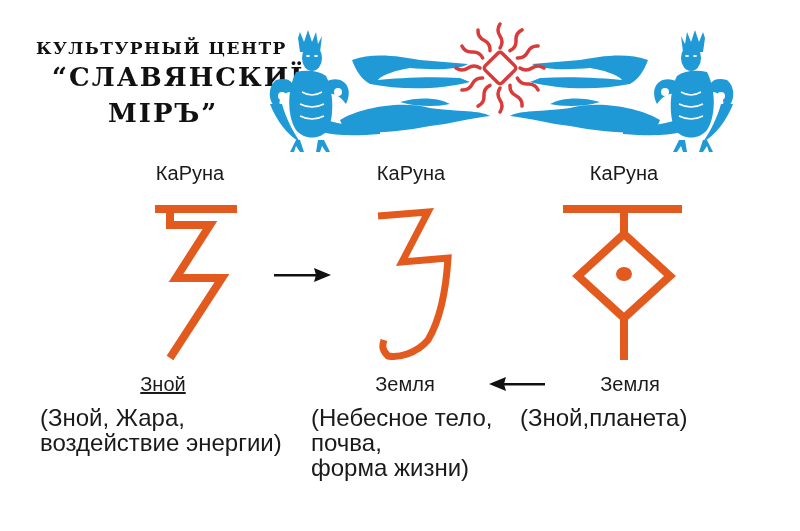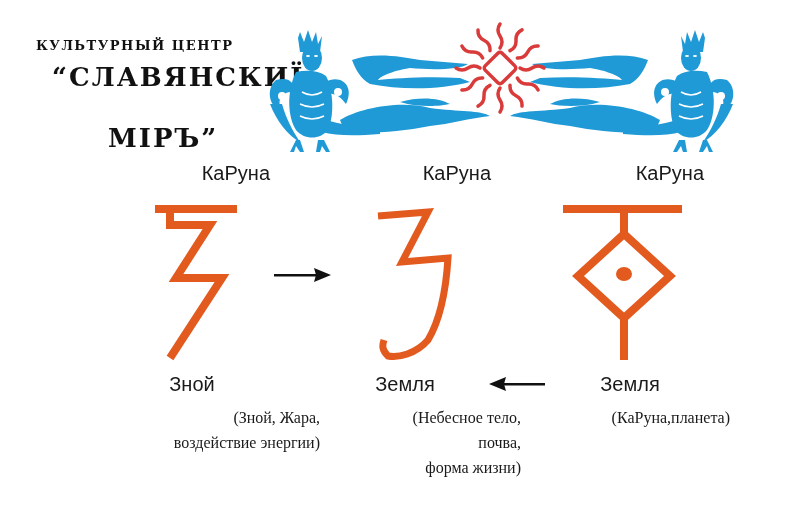--- a/index.html
+++ b/index.html
@@ -1,25 +1,25 @@
 <!DOCTYPE html>
 <html><head>
   <meta charset="utf-8">
   <style>
     html, body { margin:0; padding:0; background:#ffffff; }
     body { width:800px; height:531px; position:relative; overflow:hidden;
            font-family:"Liberation Sans", sans-serif; color:#1a1a1a; }
     .logo-line { position:absolute; font-family:"DejaVu Serif", serif; font-weight:bold;
                  color:#111; letter-spacing:1px; white-space:nowrap; }
-    .logo-l1 { left:36px; top:38px; font-size:13px; letter-spacing:1.5px; font-variant:small-caps; }
+    .logo-l1 { left:36px; top:38px; font-size:17px; letter-spacing:1.5px; font-variant:small-caps; }
     .logo-l2 { left:52px; top:62px; font-size:26px; letter-spacing:2px; }
-    .logo-l3 { left:108px; top:98px; font-size:26px; letter-spacing:2px;margin-top:25px; }
-    .col-title { position:absolute; font-size:20px; text-align:right; width:160px; }
+    .logo-l3 { left:108px; top:98px; font-size:26px; letter-spacing:2px; }
+    .col-title { position:absolute; font-size:20px; text-align:center; width:160px; }
     .label-main { position:absolute; font-size:20px; text-align:center; }
-    .label-desc { position:absolute; font-size:16px; text-align:right; line-height:25px; white-space:pre-line;font-family:Liberation Serif, serif; }
+    .label-desc { position:absolute; font-size:24px; text-align:left; line-height:25px; white-space:pre-line; }
     svg { position:absolute; left:0; top:0; }
   </style>
 </head>
 <body>
 
 <div class="logo-line logo-l1">КУЛЬТУРНЫЙ ЦЕНТР</div>
 <div class="logo-line logo-l2">“СЛАВЯНСКИЇ</div>
 <div class="logo-line logo-l3">МІРЪ”</div>
 
 <svg width="800" height="531" viewBox="0 0 800 531">
@@ -117,22 +117,22 @@
   <g fill="#111">
     <rect x="502" y="383" width="43" height="2.5"></rect>
     <path d="M489 384 L506 377 L504 384 L506 391 Z"></path>
   </g>
 </svg>
 
 <div class="col-title" style="left:110px; top:162px;">КаРуна</div>
 <div class="col-title" style="left:331px; top:162px;">КаРуна</div>
 <div class="col-title" style="left:544px; top:162px;">КаРуна</div>
 
-<div class="label-main" style="left:112px; top:373px; width:160px;">Зной</div>
+<div class="label-main" style="left:83px; top:373px; width:160px;text-decoration:underline;">Зной</div>
 <div class="label-main" style="left:325px; top:373px; width:160px;">Земля</div>
 <div class="label-main" style="left:550px; top:373px; width:160px;">Земля</div>
 
 <div class="label-desc" style="left:40px; top:405px; width:280px;">(Зной, Жара,
 воздействие энергии)</div>
 <div class="label-desc" style="left:311px; top:405px; width:210px;">(Небесное тело,
 почва,
 форма жизни)</div>
-<div class="label-desc" style="left:520px; top:405px; width:210px;">(КаРуна,планета)</div>
+<div class="label-desc" style="left:520px; top:405px; width:210px;">(Зной,планета)</div>
 
 </body></html>

